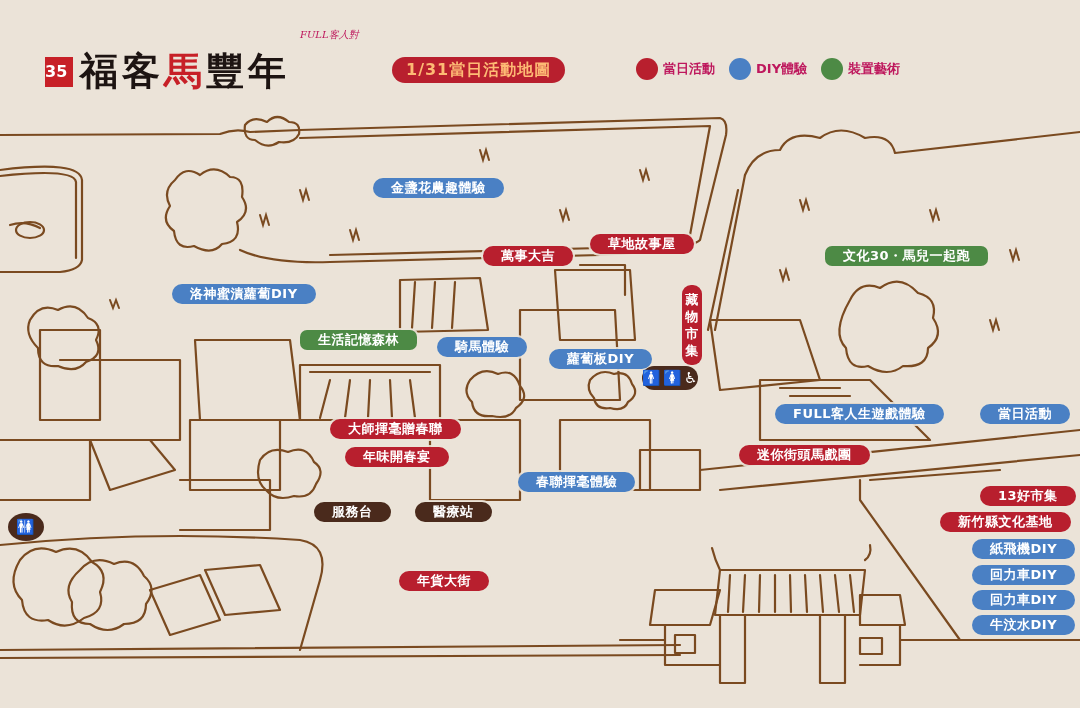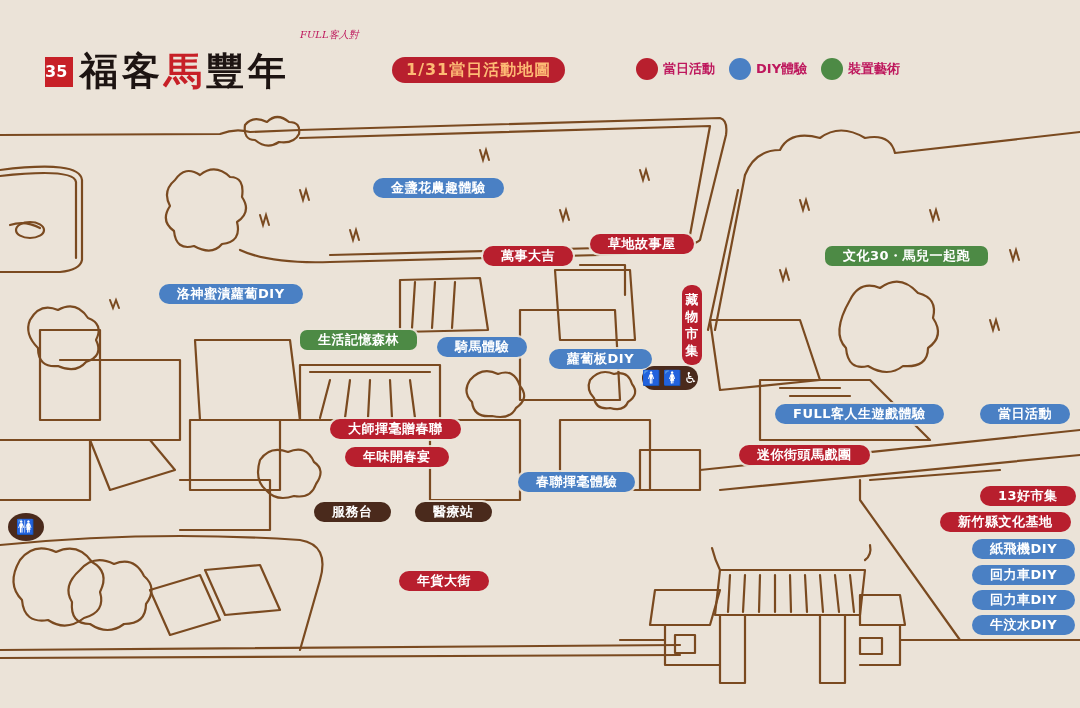--- a/index.html
+++ b/index.html
@@ -137,21 +137,21 @@
     </div>
     <div class="item">
       <span class="dot" style="background:#4d8a45"></span>
       <span>裝置藝術</span>
     </div>
   </div>
 
   <div class="pill blue" style="left:373px;top:178px">金盞花農趣體驗</div>
   <div class="pill red" style="left:483px;top:246px">萬事大吉</div>
   <div class="pill red" style="left:590px;top:234px">草地故事屋</div>
-  <div class="pill blue" style="left:159px;top:284px">洛神蜜漬蘿蔔DIY</div>
+  <div class="pill blue" style="left:172px;top:284px">洛神蜜漬蘿蔔DIY</div>
   <div class="pill green" style="left:300px;top:330px">生活記憶森林</div>
   <div class="pill blue" style="left:437px;top:337px">騎馬體驗</div>
   <div class="pill blue" style="left:549px;top:349px">蘿蔔板DIY</div>
   <div class="pill red vert" style="left:682px;top:285px">藏物市集</div>
   <div class="pill green" style="left:825px;top:246px">文化30・馬兒一起跑</div>
   <div class="pill red" style="left:330px;top:419px">大師揮毫贈春聯</div>
   <div class="pill red" style="left:345px;top:447px">年味開春宴</div>
   <div class="pill blue" style="left:518px;top:472px">春聯揮毫體驗</div>
   <div class="pill brown" style="left:314px;top:502px">服務台</div>
   <div class="pill brown" style="left:415px;top:502px">醫療站</div>

